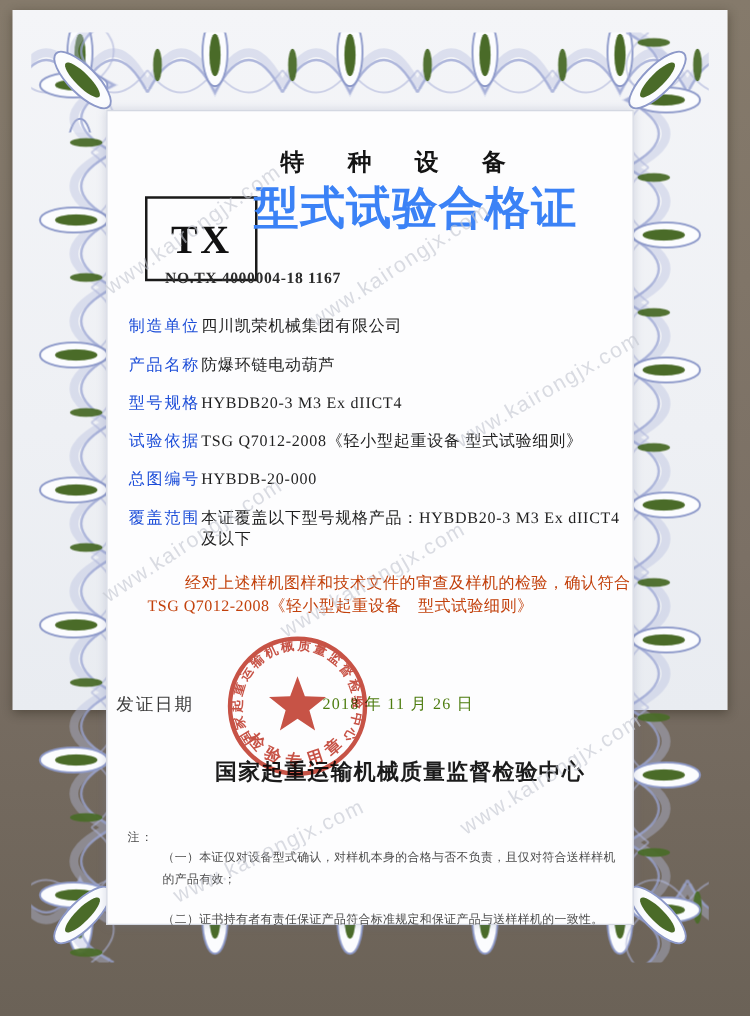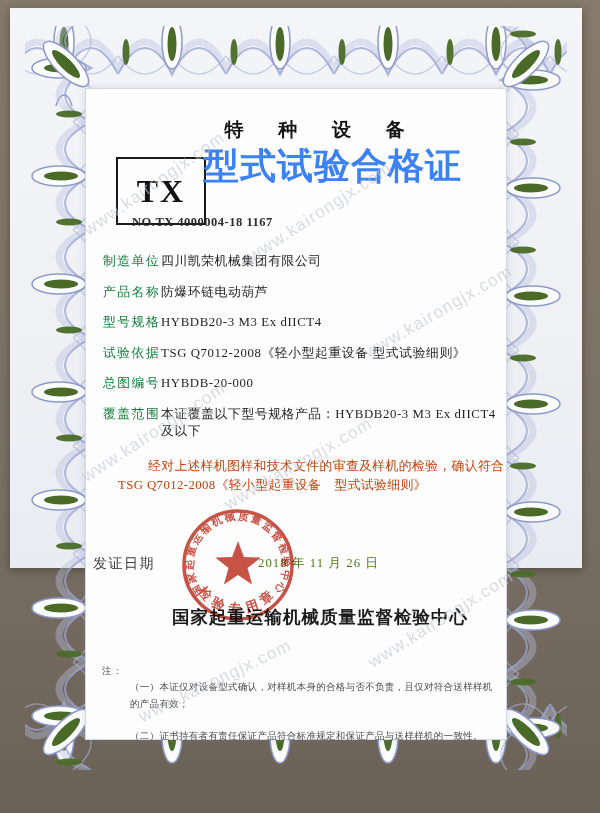--- a/index.html
+++ b/index.html
@@ -36,21 +36,21 @@
     position:absolute;left:117px;top:54px;width:300px;
     font-size:36px;line-height:46px;font-weight:bold;color:#3b82f6;letter-spacing:1px;
     white-space:nowrap;
   }
   .cert-no{
     position:absolute;top:126px;left:0;width:100%;padding-left:46px;box-sizing:border-box;
     text-align:left;font-size:12.5px;font-weight:bold;color:#2b2b2b;letter-spacing:0.5px;
   }
   .fields{position:absolute;left:17px;top:164px;width:394px;}
   .field-row{display:flex;margin-bottom:13.5px;font-size:12.8px;line-height:17px;}
-  .field-label{width:58px;flex:none;letter-spacing:1.5px;color:#15803d;}
+  .field-label{width:58px;flex:none;letter-spacing:1.5px;color:#1d4ed8;}
   .field-value{color:#1f1f1f;letter-spacing:0.6px;}
   .statement{
     position:absolute;left:32px;top:368px;width:388px;
     font-size:12.8px;line-height:19px;color:#c2410c;text-indent:30px;letter-spacing:0.4px;
   }
   .issue-label{position:absolute;left:7px;top:466px;font-size:14px;letter-spacing:1.5px;color:#3b3b3b;}
   .issue-date{position:absolute;left:172px;top:466px;font-size:12.8px;letter-spacing:1px;color:#4d7c0f;}
   .seal{
     position:absolute;left:92px;top:416px;width:120px;height:120px;
     opacity:0.88;mix-blend-mode:multiply;z-index:40;

